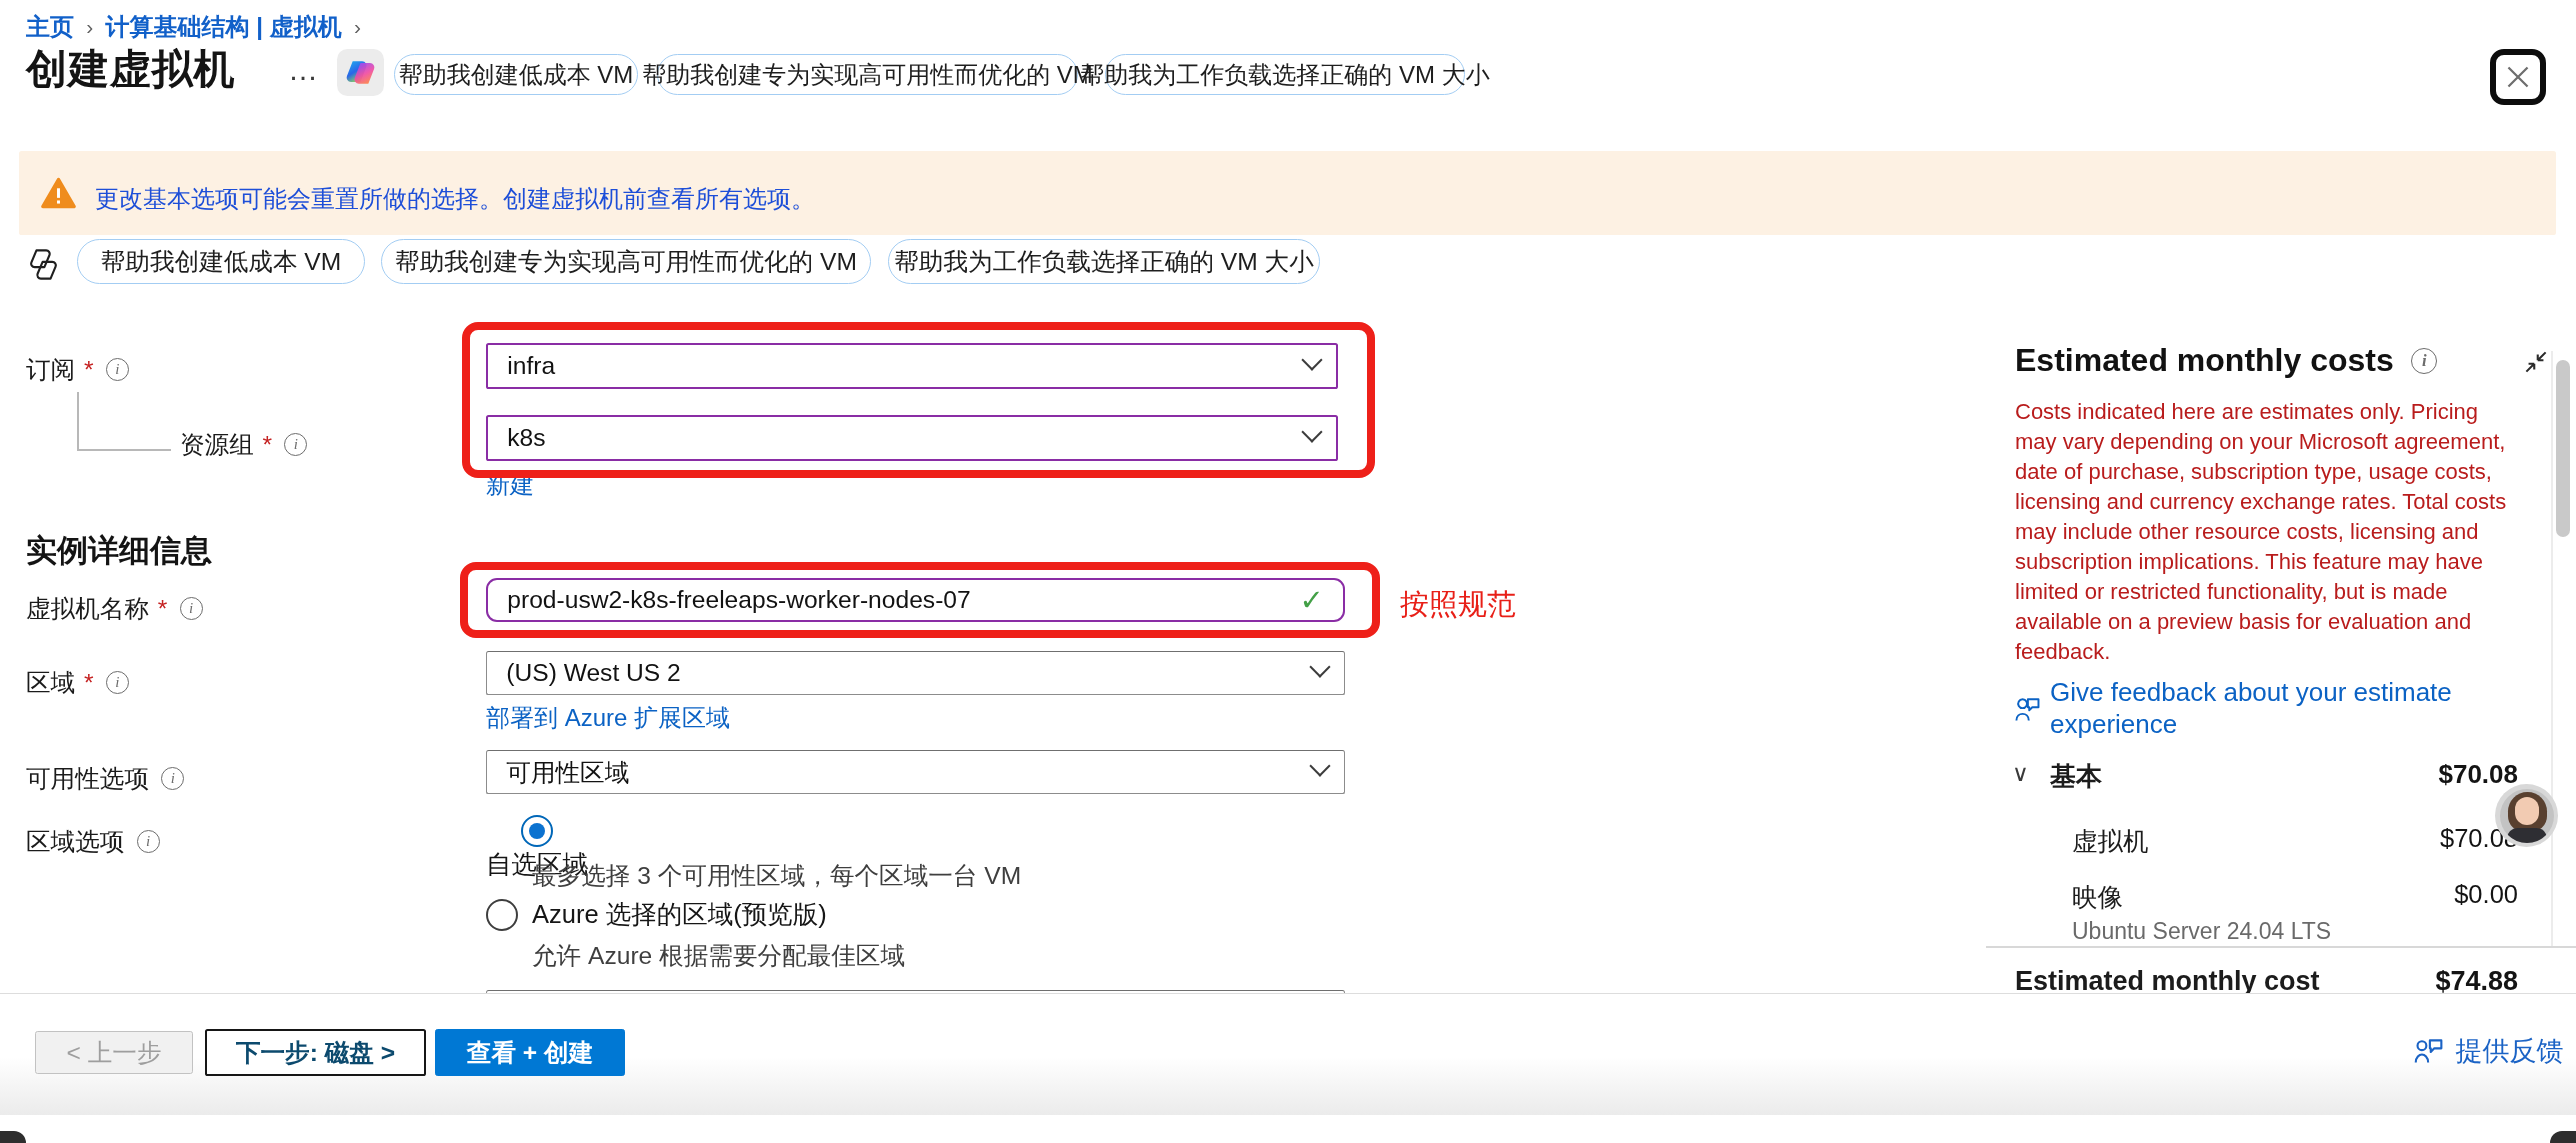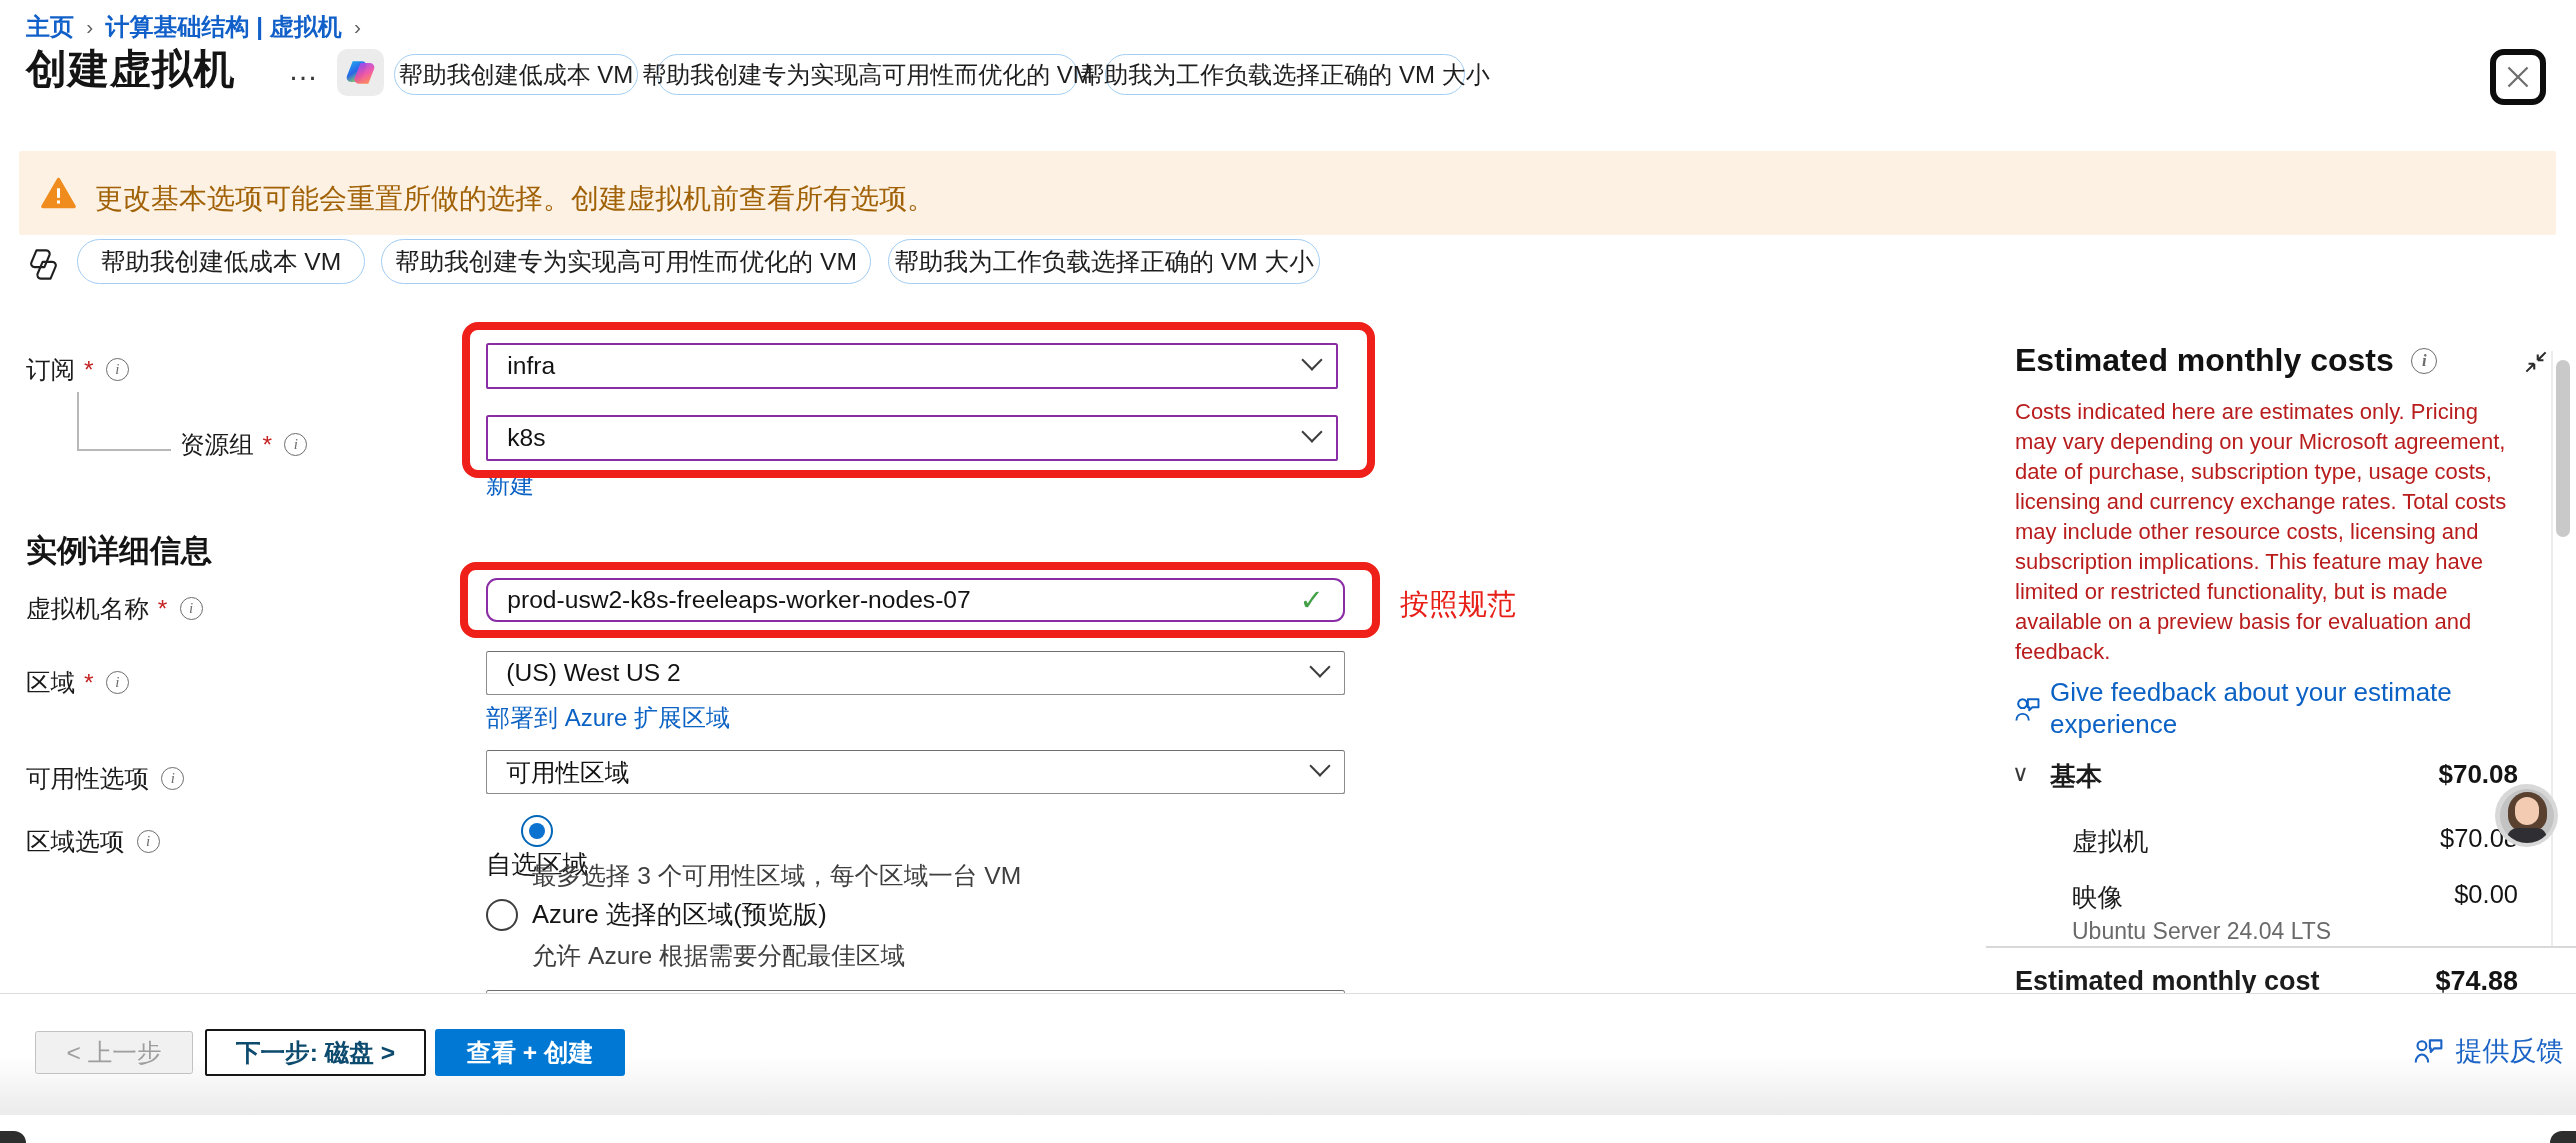--- a/index.html
+++ b/index.html
@@ -14,21 +14,21 @@
 
   
   .page-title{left:26px;top:42px;font-size:41px;font-weight:800;color:#141414;letter-spacing:0.9px;}
   .more-dots{left:288px;top:53px;font-size:30px;color:#3a3a3a;letter-spacing:1.8px;}
   .copilot-badge{left:337px;top:49px;width:47px;height:47px;background:#ececec;border-radius:10.5px;display:flex;align-items:center;justify-content:center;}
   .pill{height:41px;border:1.8px solid #a3cdf3;border-radius:21px;background:#fff;display:flex;align-items:center;justify-content:center;font-size:24px;color:#1e1e1e;padding:0 23px;white-space:nowrap;}
   .close-box{left:2490px;top:49px;width:56px;height:56px;border:6.1px solid #0d0d0d;border-radius:14px;background:#fff;display:flex;align-items:center;justify-content:center;}
 
   
   .banner{left:19.3px;top:151px;width:2537px;height:84px;background:#fdf1e3;border-radius:2.6px;display:flex;align-items:center;padding:0 21px;gap:17.6px;}
-  .banner-text{font-size:28px;color:#a16207;margin-top:12px;}
+  .banner-text{font-size:24px;color:#1d4ed8;margin-top:12px;}
 
   
   .sugg-pill{height:45px;border:1.8px solid #a3cdf3;border-radius:23px;background:#fff;display:flex;align-items:center;justify-content:center;font-size:24.6px;color:#1e1e1e;white-space:nowrap;}
 
   
   .lbl{display:flex;align-items:center;gap:7px;font-size:24.6px;color:#1b1b1b;}
   .req{color:#c52222;font-size:24.6px;margin-left:1.8px;}
   .info{width:23px;height:23px;border:1.8px solid #6c6c6c;border-radius:50%;color:#6c6c6c;font-size:15px;font-style:italic;font-family:"Liberation Serif",serif;display:inline-flex;align-items:center;justify-content:center;margin-left:5.3px;flex:0 0 auto;}
   .select{background:#fff;border:1.8px solid #8c8c8c;border-top-color:#6f6f6f;border-radius:2.6px;display:flex;align-items:center;justify-content:space-between;padding:0 19.3px;font-size:24.6px;color:#121212;}
   .select.purple{border:2.2px solid #8a2da5;}

